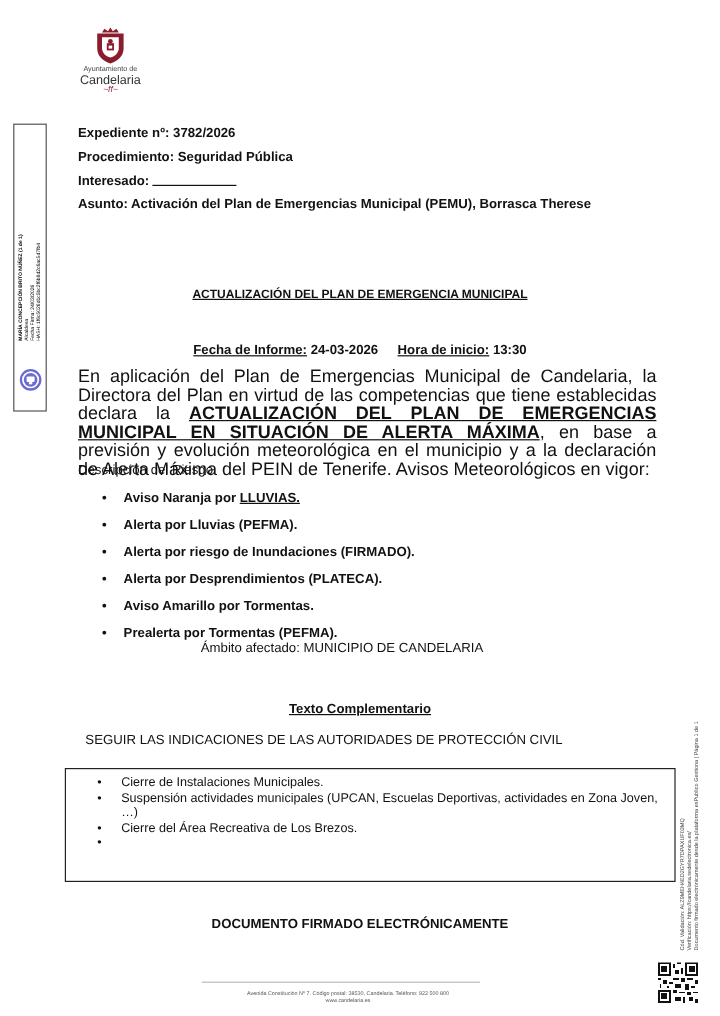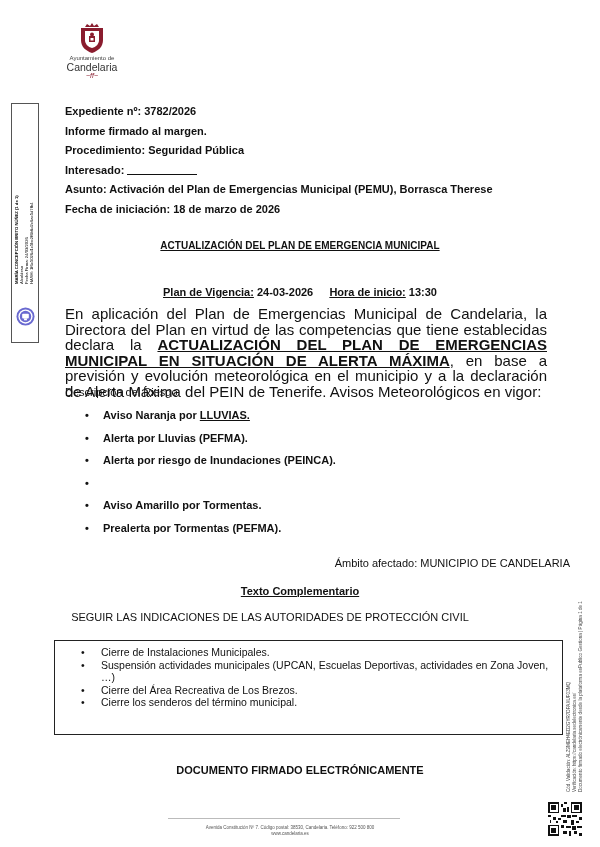--- a/index.html
+++ b/index.html
@@ -33,21 +33,21 @@
           text-align: justify; }
   .para .ul { font-weight: bold; text-decoration: underline; }
 
   .risk-heading { position: absolute; left: 65px; top: 386px; font-size: 11px; font-weight: normal; }
   .risk-list { position: absolute; left: 85px; top: 408px; margin: 0; padding: 0; list-style: none;
                font-size: 11px; font-weight: bold; }
   .risk-list li { height: 22.5px; line-height: 14px; position: relative; padding-left: 18px; }
   .risk-list li .bul { position: absolute; left: 0; top: 0; }
   .risk-list .u { text-decoration: underline; }
 
-  .ambito { position: absolute; left: 0; width: 570px; top: 557px; text-align: right; font-size: 11px; }
+  .ambito { position: absolute; left: 0; width: 570px; top: 534px; text-align: center; font-size: 11px; }
   .texto-comp { position: absolute; left: 0; width: 600px; top: 585px; text-align: center; font-size: 11px; font-weight: bold; text-decoration: underline; }
   .seguir { position: absolute; left: 0; width: 540px; top: 611px; text-align: center; font-size: 11px; }
 
   .box { position: absolute; left: 54px; top: 640px; width: 509px; height: 95px; border: 1px solid #222; box-sizing: border-box; }
   .box ul { list-style: none; margin: 0; padding: 0; position: absolute; left: 26px; top: 5px; width: 470px;
             font-size: 10.5px; line-height: 12.5px; }
   .box li { position: relative; padding-left: 20px; }
   .box li .bul { position: absolute; left: 0; top: 0; }
 
   .firmado { position: absolute; left: 0; width: 600px; top: 764px; text-align: center; font-size: 11px; font-weight: bold; }
@@ -88,59 +88,57 @@
     <circle cx="10" cy="10" r="9.5" fill="#6a6ad0"></circle>
     <circle cx="10" cy="10" r="7.5" fill="#fff"></circle>
     <circle cx="10" cy="10" r="6" fill="#6a6ad0"></circle>
     <rect x="6.5" y="7" width="7" height="5" rx="1" fill="#fff"></rect>
     <rect x="8.5" y="12" width="3" height="2" fill="#fff"></rect>
   </svg>
 </div>
 
 <div class="meta">
   <div><span>Expediente nº:</span> <span>3782/2026</span></div>
-  <div>Informe firmado al margen.</div>
   <div><span>Procedimiento:</span> <span>Seguridad Pública</span></div>
   <div><span>Interesado:</span> <span class="blank"></span></div>
   <div><span>Asunto:</span> <span>Activación del Plan de Emergencias Municipal (PEMU), Borrasca Therese</span></div>
-  <div><span>Fecha de iniciación:</span> <span>18 de marzo de 2026</span></div>
 </div>
 
 <div class="title">ACTUALIZACIÓN DEL PLAN DE EMERGENCIA MUNICIPAL</div>
 
 <div class="vigencia">
-  <span class="u">Plan de Vigencia:</span>
+  <span class="u">Fecha de Informe:</span>
   <span>24-03-2026</span>
   <span class="gap"></span>
   <span class="u">Hora de inicio:</span>
   <span>13:30</span>
 </div>
 
 <div class="para"><span>En aplicación del Plan de Emergencias Municipal de Candelaria, la Directora del Plan en virtud de las competencias que tiene establecidas declara la </span><span class="ul">ACTUALIZACIÓN DEL PLAN DE EMERGENCIAS MUNICIPAL EN SITUACIÓN DE ALERTA MÁXIMA</span><span>, en base a previsión y evolución meteorológica en el municipio y a la declaración de Alerta Máxima del PEIN de Tenerife. Avisos Meteorológicos en vigor:</span></div>
 
 <div class="risk-heading">Descripción del Riesgo</div>
 <ul class="risk-list">
   <li><span class="bul">•</span><span>Aviso Naranja por </span><span class="u">LLUVIAS.</span></li>
   <li><span class="bul">•</span><span>Alerta por Lluvias (PEFMA).</span></li>
-  <li><span class="bul">•</span><span>Alerta por riesgo de Inundaciones (PEINCA).</span></li>
-  <li><span class="bul">•</span></li>
+  <li><span class="bul">•</span><span>Alerta por riesgo de Inundaciones (FIRMADO).</span></li>
+  <li><span class="bul">•</span><span>Alerta por Desprendimientos (PLATECA).</span></li>
   <li><span class="bul">•</span><span>Aviso Amarillo por Tormentas.</span></li>
   <li><span class="bul">•</span><span>Prealerta por Tormentas (PEFMA).</span></li>
 </ul>
 
 <div class="ambito">Ámbito afectado: MUNICIPIO DE CANDELARIA</div>
 <div class="texto-comp">Texto Complementario</div>
 <div class="seguir">SEGUIR LAS INDICACIONES DE LAS AUTORIDADES DE PROTECCIÓN CIVIL</div>
 
 <div class="box">
   <ul>
     <li><span class="bul">•</span><span>Cierre de Instalaciones Municipales.</span></li>
     <li><span class="bul">•</span><span>Suspensión actividades municipales (UPCAN, Escuelas Deportivas, actividades en Zona Joven, …)</span></li>
     <li><span class="bul">•</span><span>Cierre del Área Recreativa de Los Brezos.</span></li>
-    <li><span class="bul">•</span><span>Cierre los senderos del término municipal.</span></li>
+    <li><span class="bul">•</span></li>
   </ul>
 </div>
 
 <div class="firmado">DOCUMENTO FIRMADO ELECTRÓNICAMENTE</div>
 
 <div class="right-stamp">
   <div>Cód. Validación: ALZ9MEH4ED2GYR7DPAXUF03MQ</div>
   <div>Verificación: https://candelaria.sedelectronica.es/</div>
   <div>Documento firmado electrónicamente desde la plataforma esPublico Gestiona | Página 1 de 1</div>
 </div>

